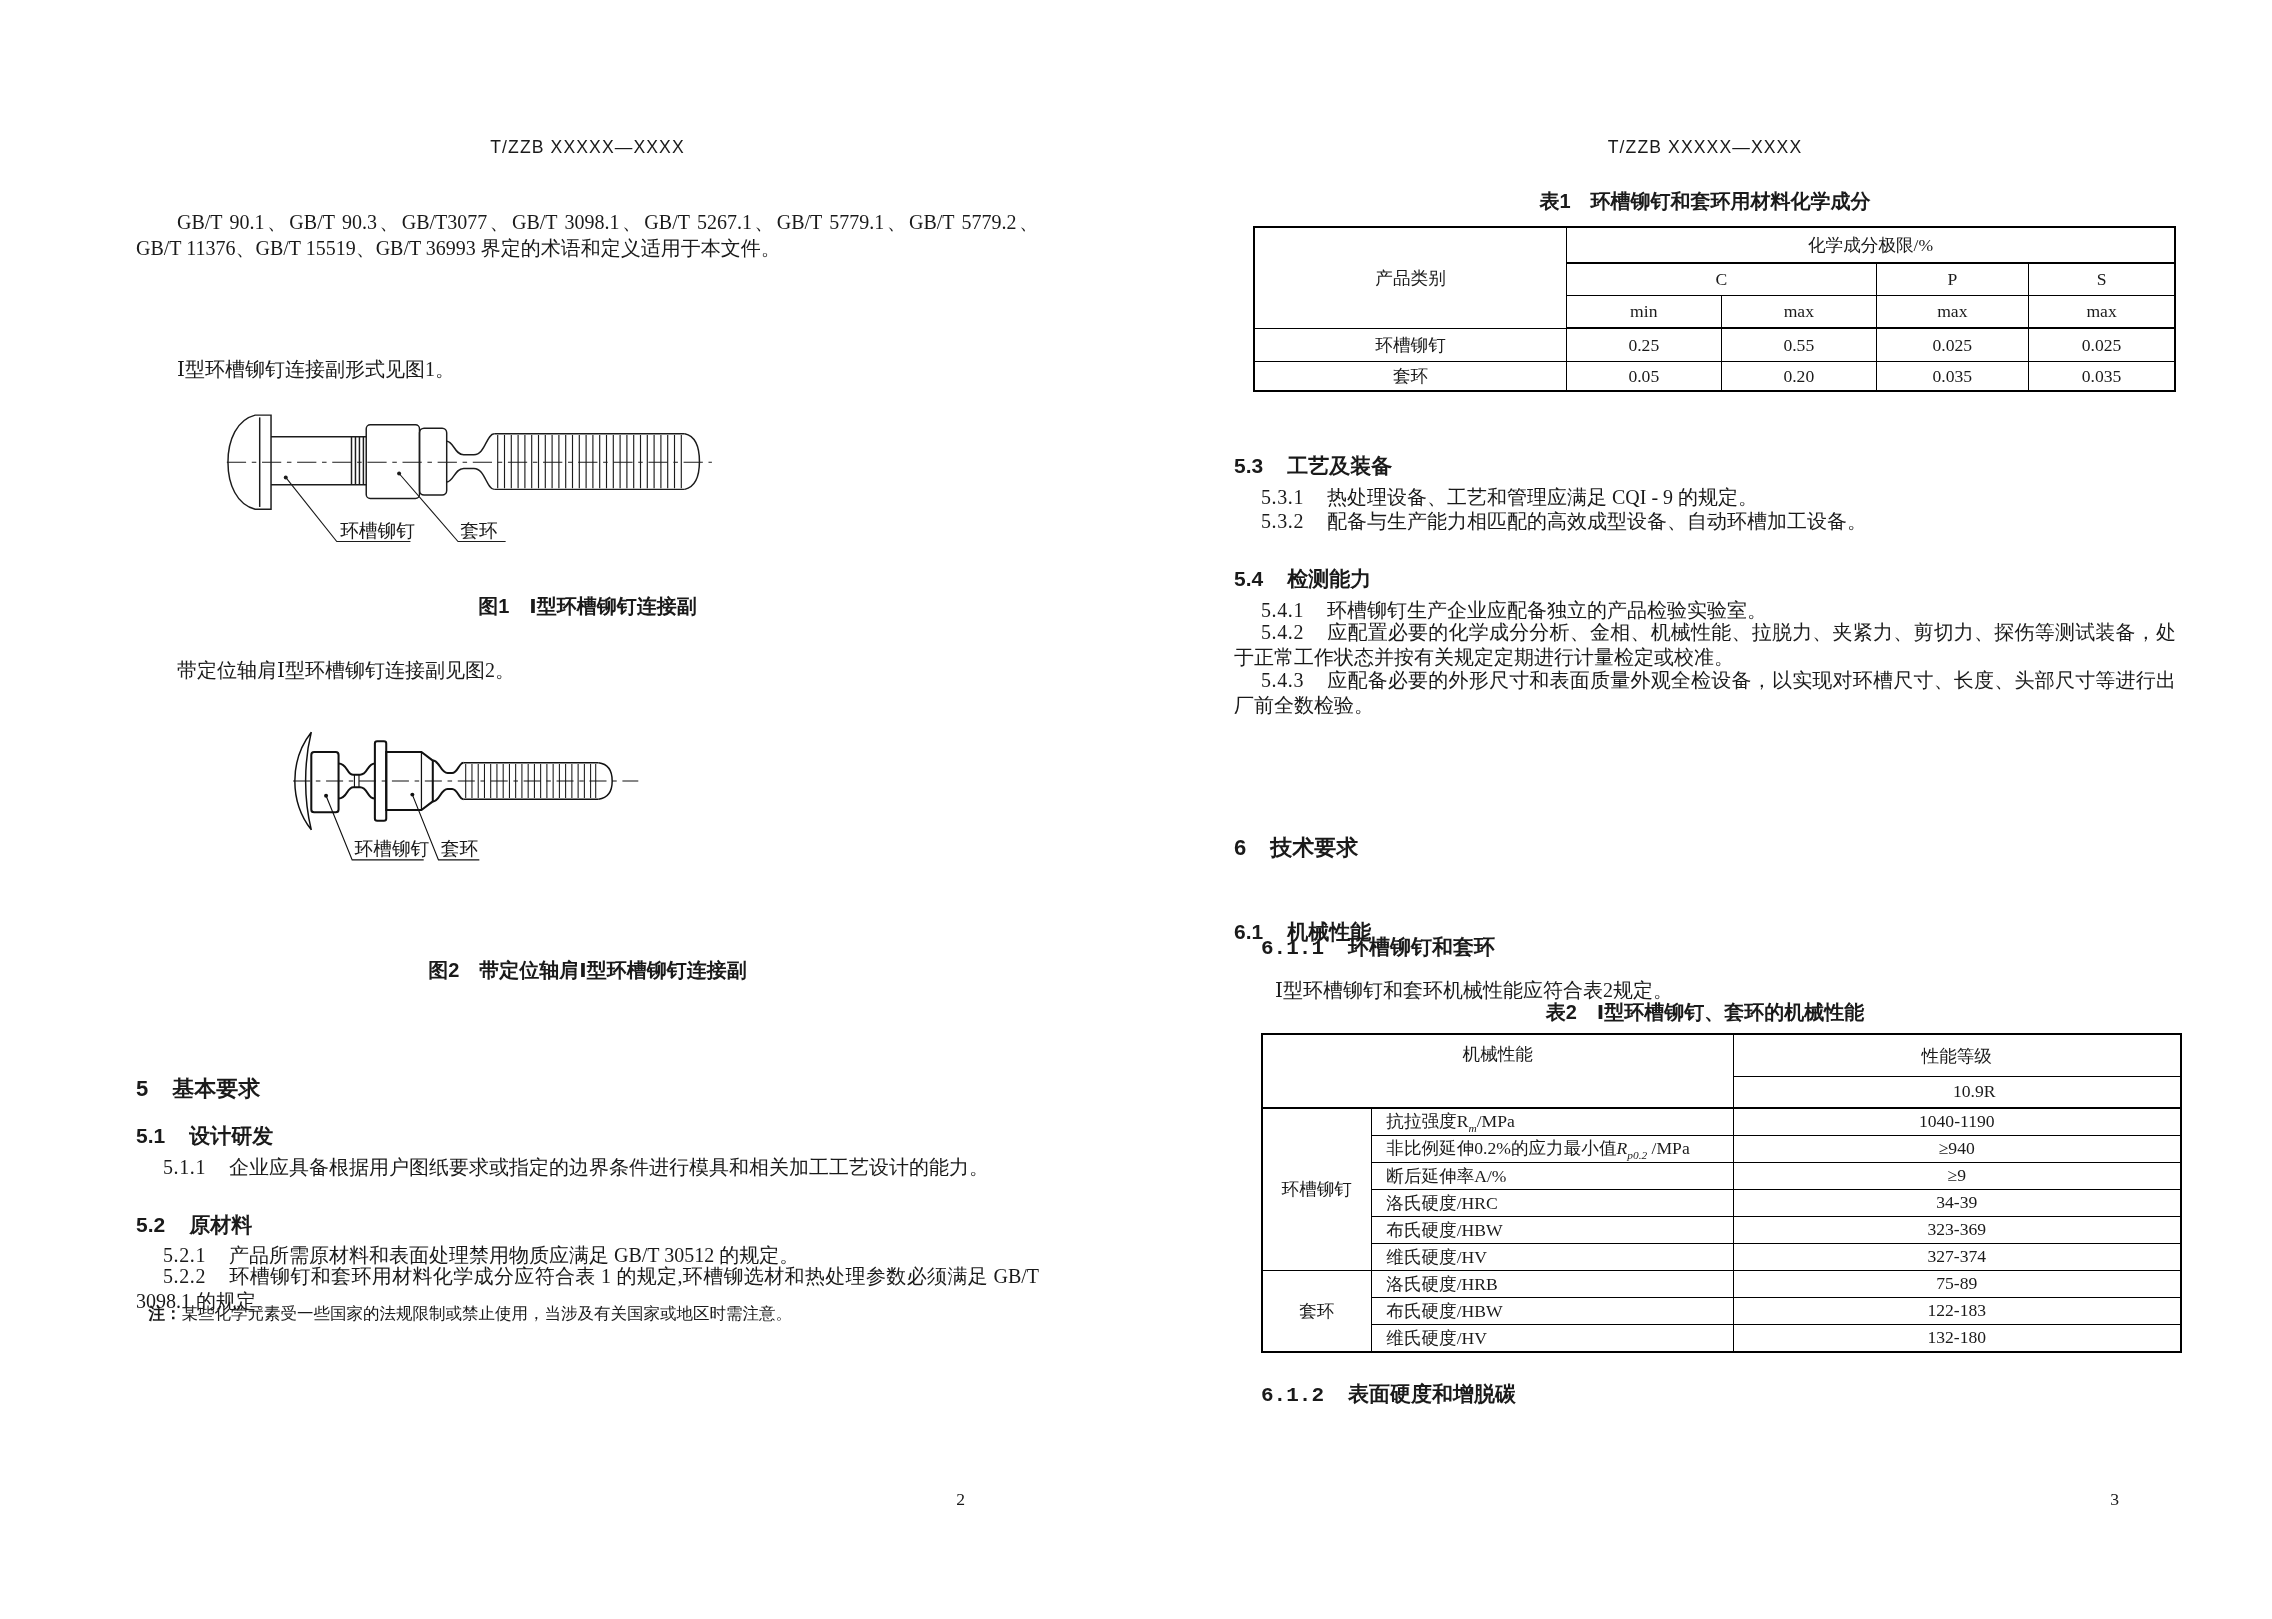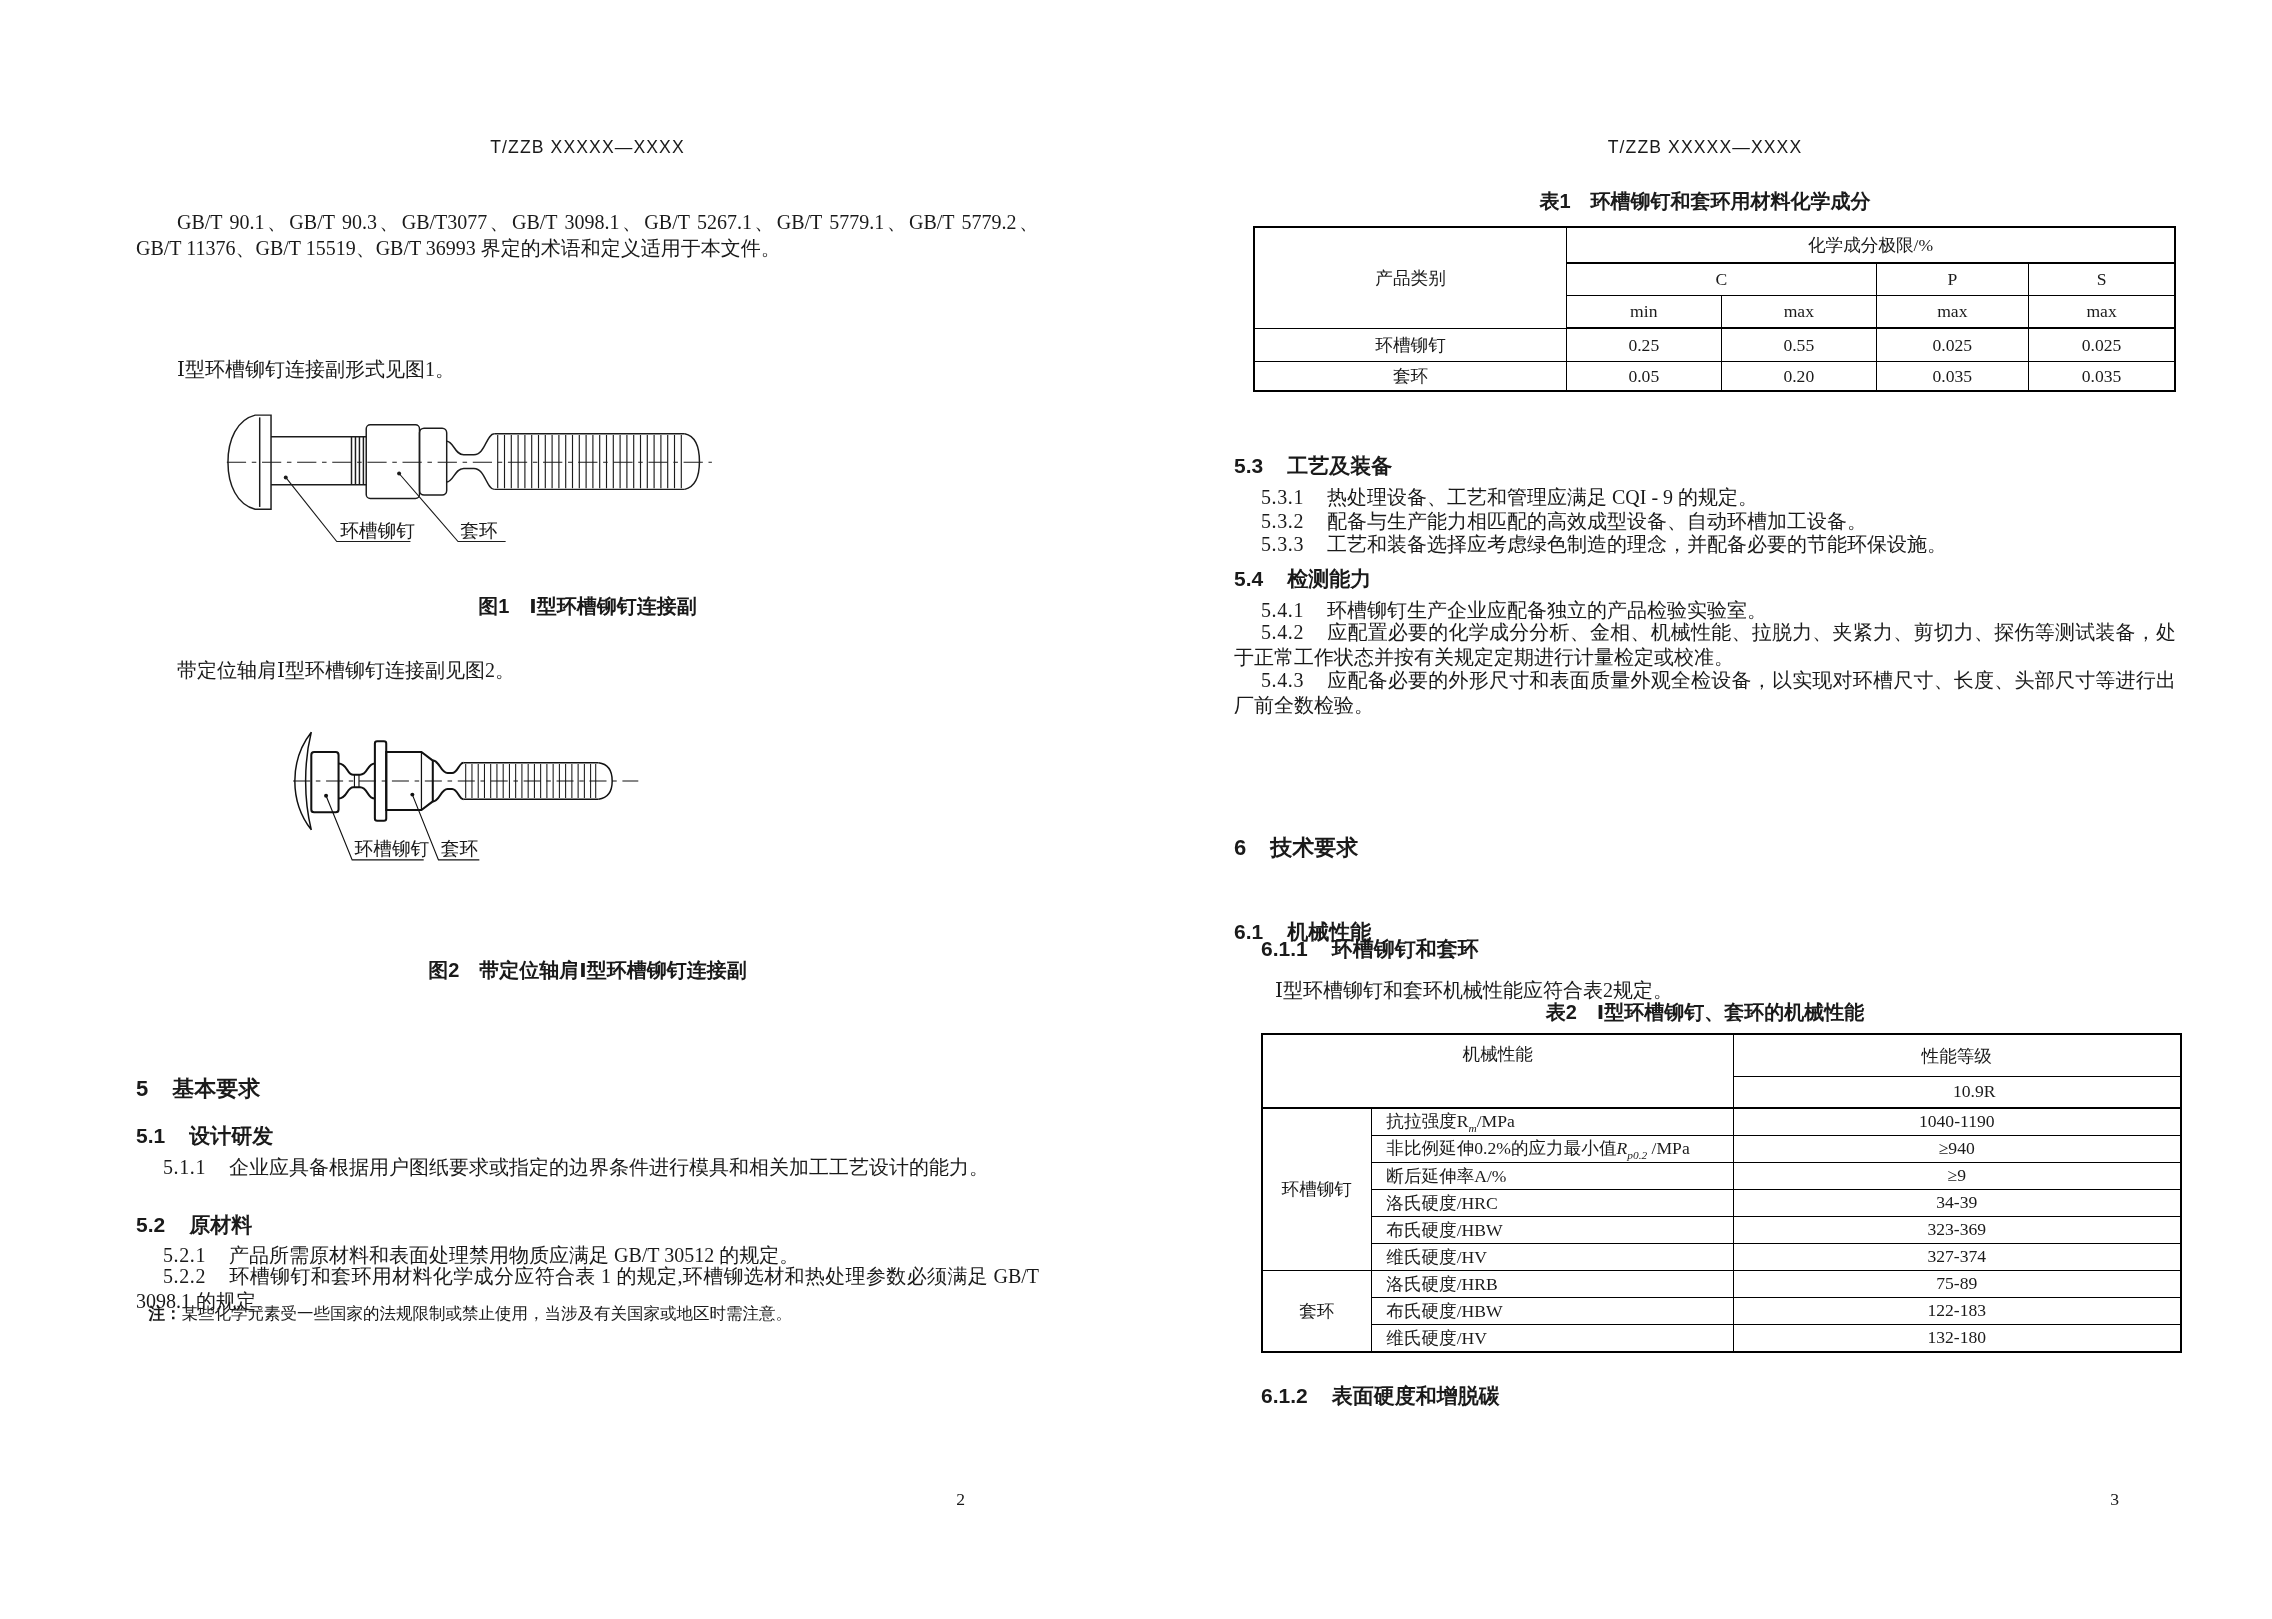--- a/index.html
+++ b/index.html
@@ -14,21 +14,21 @@
               font-size:17.6px;letter-spacing:1.1px;text-align:center;font-weight:500;}
   .body-text{font-size:20px;line-height:26px;text-align:justify;}
   .indent2{text-indent:41px;}
   .clause{font-size:20px;line-height:25px;text-indent:27px;text-align:justify;}
   .cnum{margin-right:23px;letter-spacing:0.6px;}
   .h-major{font-family:"Liberation Sans","DejaVu Sans",sans-serif;
            font-weight:700;font-size:22px;line-height:26px;}
   .h-sub{font-family:"Liberation Sans","DejaVu Sans",sans-serif;
          font-weight:700;font-size:21px;line-height:25px;}
   .hnum{margin-right:24px;}
-  .ind48{padding-left:27px;}
+  .ind48{padding-left:27px;font-family:Liberation Mono, monospace;}
   .fig-caption,.tbl-caption{font-family:"Liberation Sans","DejaVu Sans",sans-serif;
       font-weight:700;font-size:20px;text-align:center;line-height:24px;}
   .note-line{font-size:16.5px;line-height:21.6px;padding-left:12.5px;}
   .note-label{font-family:"Liberation Sans","DejaVu Sans",sans-serif;font-weight:700;}
   .page-num{position:absolute;font-size:17.6px;}
   figure{margin:0;position:absolute;}
   svg text.fig-label{font-family:"Liberation Serif","DejaVu Serif",serif;
       font-size:33px;fill:#1a1a1a;stroke:none;}
   
   table.tbl{border-collapse:collapse;table-layout:fixed;position:absolute;
@@ -209,23 +209,20 @@
 
     <h3 class="blk h-sub" style="top:432px">
       <span class="hnum">5.3</span><span>工艺及装备</span>
     </h3>
     <p class="blk clause" style="top:465px">
       <span class="cnum">5.3.1</span><span>热处理设备、工艺和管理应满足 CQI - 9 的规定。</span>
     </p>
     <p class="blk clause" style="top:489px">
       <span class="cnum">5.3.2</span><span>配备与生产能力相匹配的高效成型设备、自动环槽加工设备。</span>
     </p>
-    <p class="blk clause" style="top:512px">
-      <span class="cnum">5.3.3</span><span>工艺和装备选择应考虑绿色制造的理念，并配备必要的节能环保设施。</span>
-    </p>
 
     <h3 class="blk h-sub" style="top:545px">
       <span class="hnum">5.4</span><span>检测能力</span>
     </h3>
     <p class="blk clause" style="top:578px">
       <span class="cnum">5.4.1</span><span>环槽铆钉生产企业应配备独立的产品检验实验室。</span>
     </p>
     <p class="blk clause" style="top:600px">
       <span class="cnum">5.4.2</span><span>应配置必要的化学成分分析、金相、机械性能、拉脱力、夹紧力、剪切力、探伤等测试装备，处于正常工作状态并按有关规定定期进行计量检定或校准。</span>
     </p>

